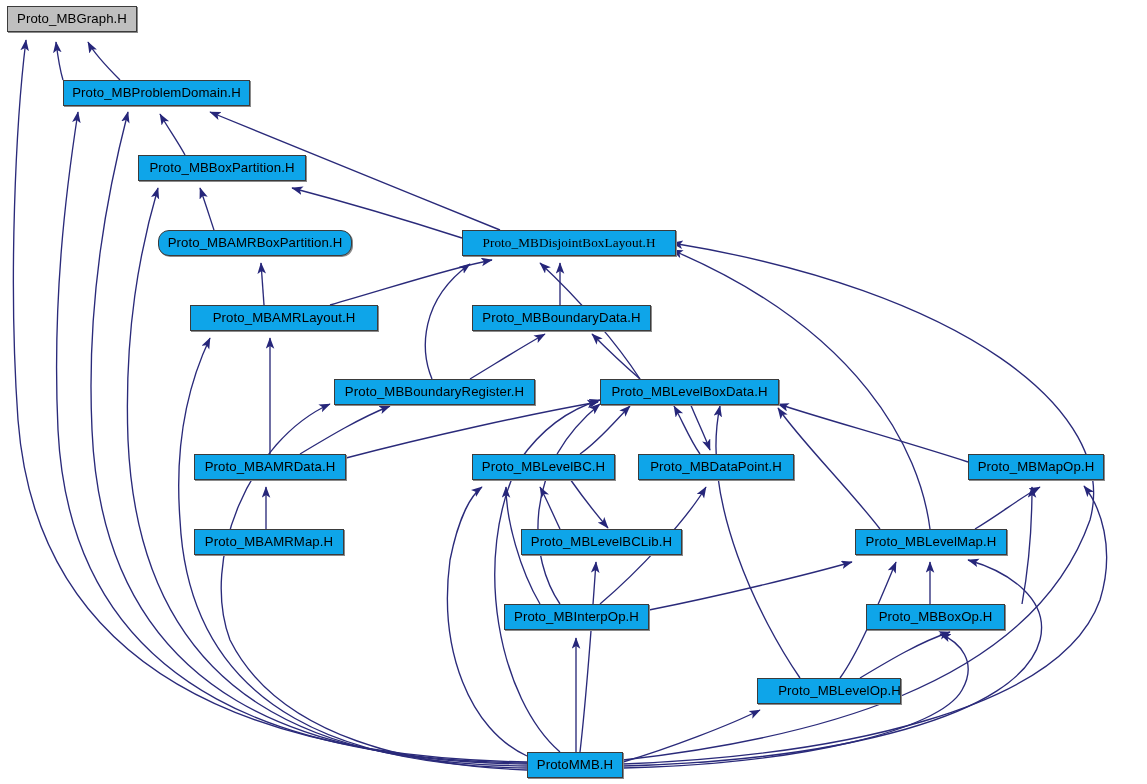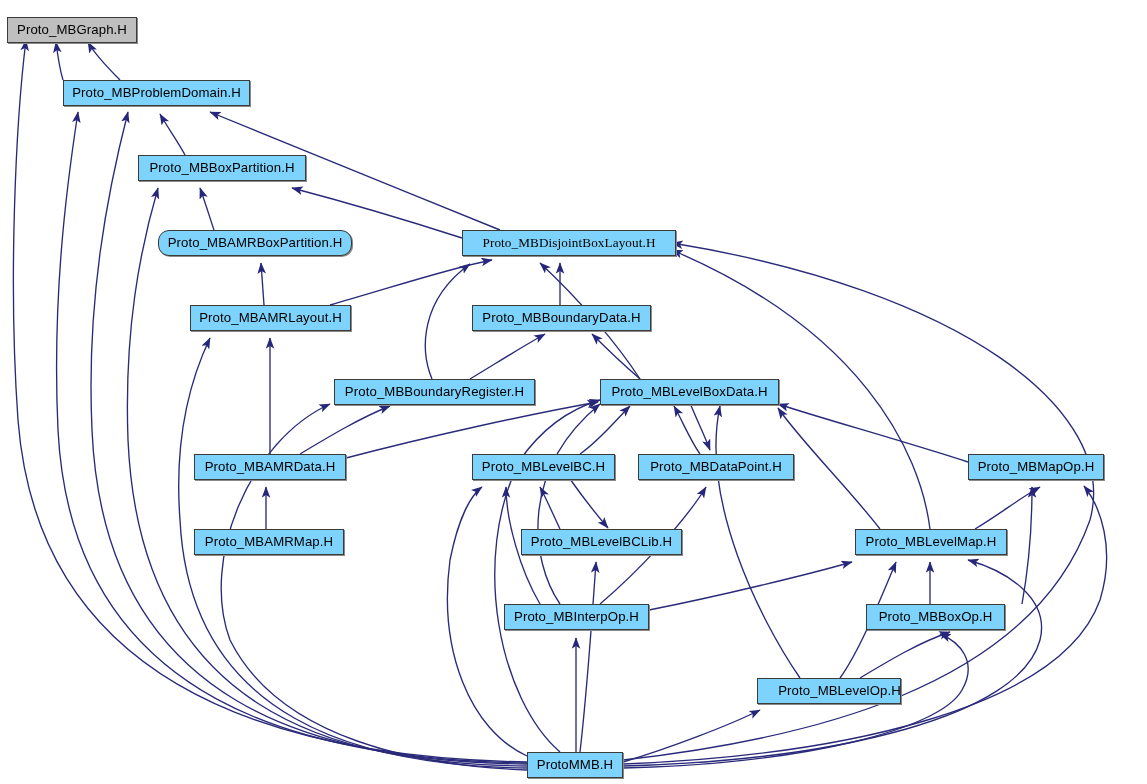--- a/index.html
+++ b/index.html
@@ -21,21 +21,21 @@
     left: 0;
     top: 0;
     width: 1147px;
     height: 784px;
     pointer-events: none;
   }
   .gnode {
     position: absolute;
     box-sizing: border-box;
     border: 1px solid #3b3b3b;
-    background: #7dd3fc;
+    background: #0ea5e9;
     color: #000000;
     font-size: 13.2px;
     line-height: 1;
     display: flex;
     align-items: center;
     justify-content: center;
     white-space: nowrap;
     box-shadow: 1px 1px 0 0 #8a8a8a;
   }
   .gnode.root {
@@ -104,36 +104,36 @@
         <path d="M 840,678 C 860,650 880,600 896,562" marker-end="url(#arrowhead)" stroke="#2a2a7a"></path>
         <path d="M 649,610 C 720,596 810,574 852,562" marker-end="url(#arrowhead)" stroke="#2a2a7a"></path>
         <path d="M 623,766 C 840,760 1020,716 1040,640 C 1050,600 1010,572 968,560" marker-end="url(#arrowhead)" stroke="#2a2a7a"></path>
         <path d="M 576,752 C 576,720 576,680 576,638" marker-end="url(#arrowhead)" stroke="#2a2a7a"></path>
         <path d="M 860,678 C 890,660 920,642 950,632" marker-end="url(#arrowhead)" stroke="#2a2a7a"></path>
         <path d="M 623,768 C 800,764 940,730 962,690 C 978,662 960,642 940,634" marker-end="url(#arrowhead)" stroke="#2a2a7a"></path>
         <path d="M 623,762 C 670,748 730,725 760,710" marker-end="url(#arrowhead)" stroke="#2a2a7a"></path>
       </g>
   </svg>
   <div id="node-group">
-      <div class="gnode root" style="left: 7px; top: 6px; width: 130px; height: 26px; margin-top: 11px;">
+      <div class="gnode root" style="left: 7px; top: 6px; width: 130px; height: 26px;">
         <span class="gnode-label">Proto_MBGraph.H</span>
       </div>
       <div class="gnode" style="left: 63px; top: 80px; width: 187px; height: 26px;">
         <span class="gnode-label">Proto_MBProblemDomain.H</span>
       </div>
       <div class="gnode" style="left: 138px; top: 155px; width: 168px; height: 26px;">
         <span class="gnode-label">Proto_MBBoxPartition.H</span>
       </div>
       <div class="gnode" style="left: 158px; top: 230px; width: 194px; height: 26px; border-radius: 11px;">
         <span class="gnode-label">Proto_MBAMRBoxPartition.H</span>
       </div>
       <div class="gnode" style="left: 462px; top: 230px; width: 214px; height: 26px; font-family: Liberation Serif, serif;">
         <span class="gnode-label">Proto_MBDisjointBoxLayout.H</span>
       </div>
-      <div class="gnode" style="left: 190px; top: 305px; width: 161px; height: 26px;">
+      <div class="gnode" style="left: 190px; top: 305px; width: 188px; height: 26px;">
         <span class="gnode-label">Proto_MBAMRLayout.H</span>
       </div>
       <div class="gnode" style="left: 472px; top: 305px; width: 179px; height: 26px;">
         <span class="gnode-label">Proto_MBBoundaryData.H</span>
       </div>
       <div class="gnode" style="left: 334px; top: 379px; width: 201px; height: 26px;">
         <span class="gnode-label">Proto_MBBoundaryRegister.H</span>
       </div>
       <div class="gnode" style="left: 600px; top: 379px; width: 179px; height: 26px;">
         <span class="gnode-label">Proto_MBLevelBoxData.H</span>

